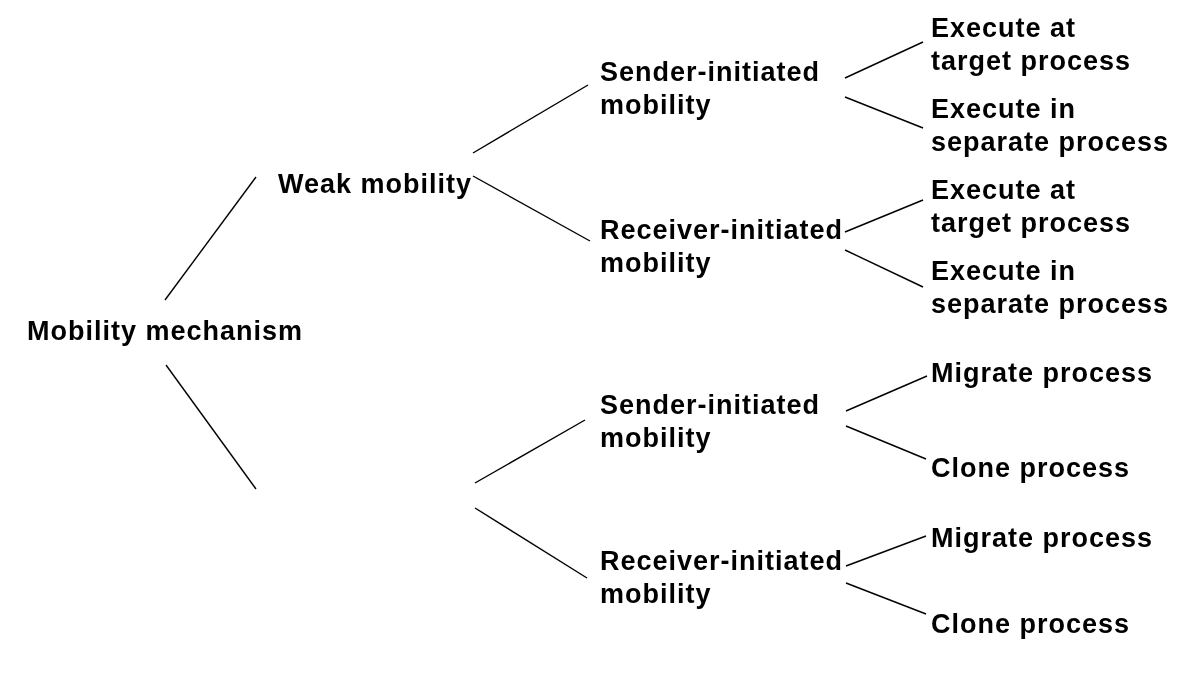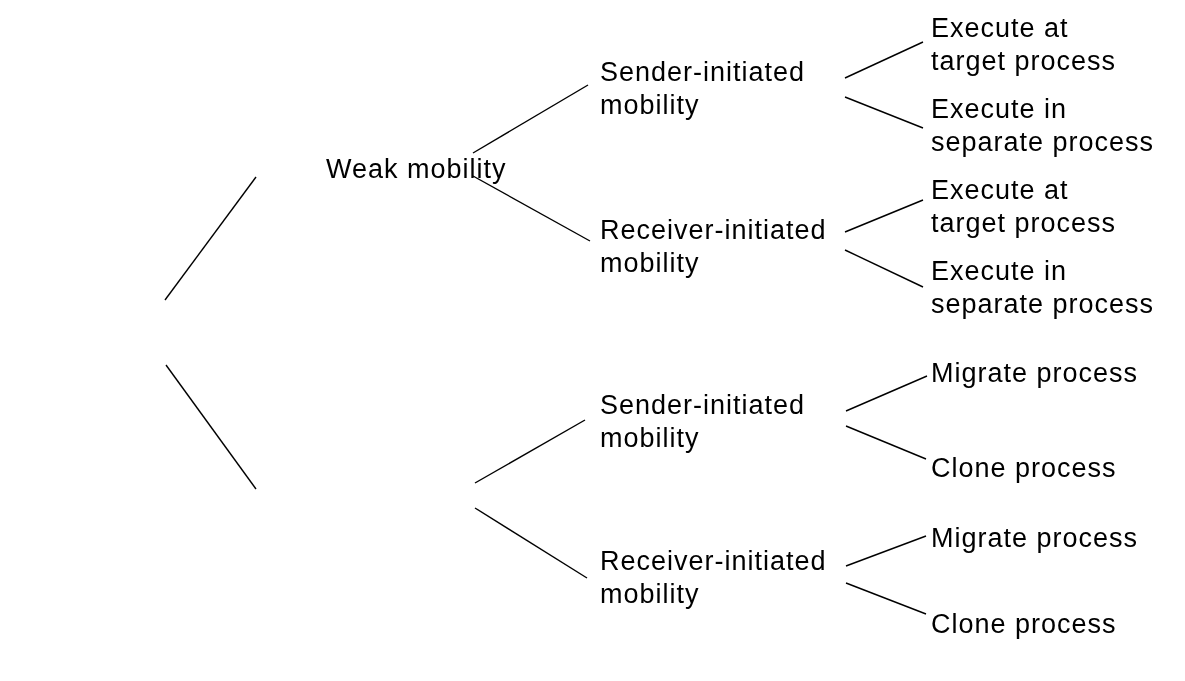--- a/index.html
+++ b/index.html
@@ -26,24 +26,25 @@
     width: 1185px;
     height: 681px;
   }
   #connectors line {
     stroke: #000000;
     stroke-width: 1.4;
   }
   .node {
     position: absolute;
     white-space: nowrap;
+    font-weight: bold;
   }
   
   .n-root      { left: 27px;  top: 315px; }
-  .n-weak      { left: 278px; top: 153px; margin-left: 48px; }
+  .n-weak      { left: 278px; top: 168px; }
   .n-strong    { left: 265px; top: 487px; }
   .n-wsender   { left: 600px; top: 56px;  }
   .n-wreceiver { left: 600px; top: 214px; }
   .n-ssender   { left: 600px; top: 389px; }
   .n-sreceiver { left: 600px; top: 545px; }
   .n-leaf-ws1  { left: 931px; top: 12px;  }
   .n-leaf-ws2  { left: 931px; top: 93px;  }
   .n-leaf-wr1  { left: 931px; top: 174px; }
   .n-leaf-wr2  { left: 931px; top: 255px; }
   .n-leaf-ss1  { left: 931px; top: 357px; }
@@ -66,20 +67,23 @@
     <line x1="845" y1="232" x2="923" y2="200"></line>
     <line x1="845" y1="250" x2="923" y2="287"></line>
     <line x1="475" y1="483" x2="585" y2="420"></line>
     <line x1="475" y1="508" x2="587" y2="578"></line>
     <line x1="846" y1="411" x2="927" y2="376"></line>
     <line x1="846" y1="426" x2="926" y2="459"></line>
     <line x1="846" y1="566" x2="926" y2="536"></line>
     <line x1="846" y1="583" x2="926" y2="614"></line>
   </svg>
 
+  <div class="node n-root">
+    <div>Mobility mechanism</div>
+  </div>
 
   <div class="node n-weak">
     <div>Weak mobility</div>
   </div>
 
   <div class="node n-wsender">
     <div>Sender-initiated</div>
     <div>mobility</div>
   </div>
   <div class="node n-wreceiver">

